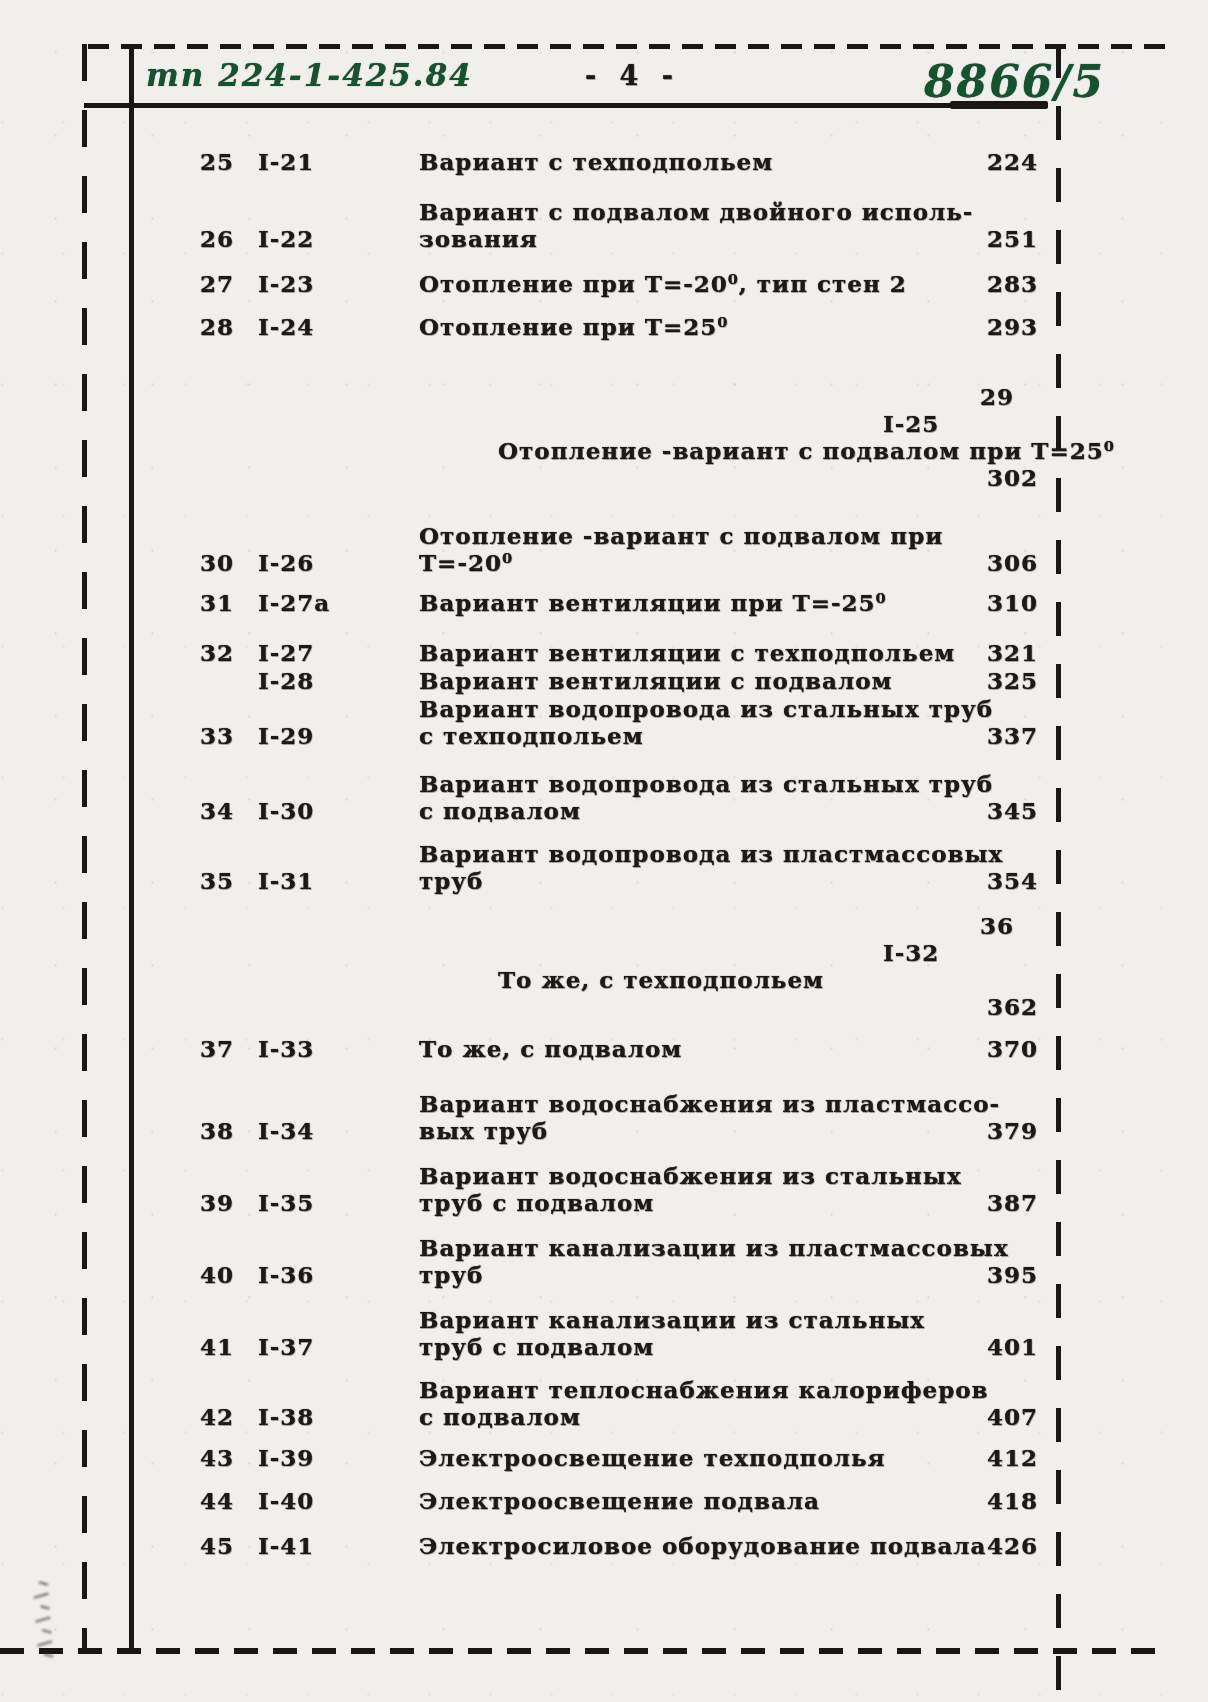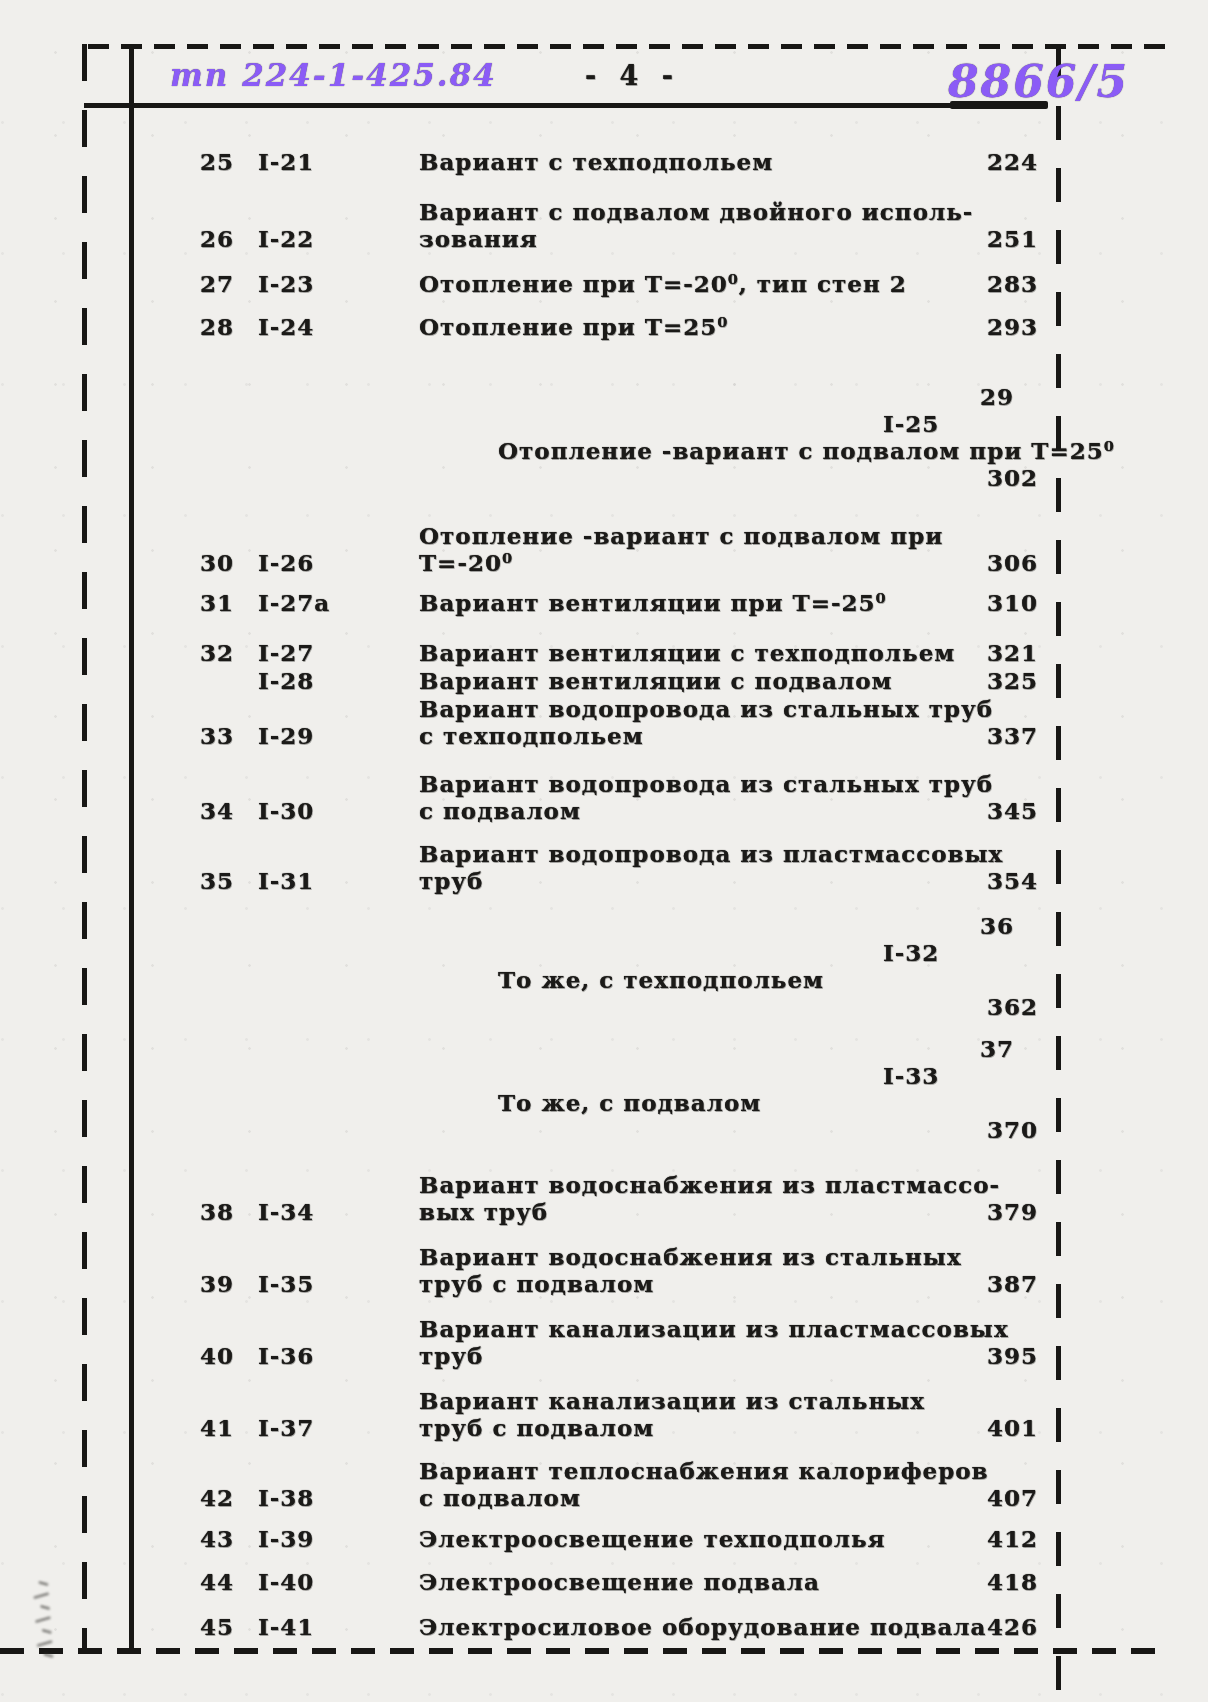--- a/index.html
+++ b/index.html
@@ -29,23 +29,22 @@
     background-image:repeating-linear-gradient(180deg,#181715 0 34px,transparent 34px 62px);}
   .b-bottom{left:0;top:1648px;width:1160px;height:6px;
     background-image:repeating-linear-gradient(90deg,#181715 0 24px,transparent 24px 39px);}
   .l-vert{left:129px;top:44px;width:5px;height:1608px;background:#181715;}
   .l-head{left:84px;top:103px;width:962px;height:5px;background:#181715;}
   .l-head-end{left:950px;top:101px;width:98px;height:8px;background:#181715;border-radius:2px;}
 
   
   .hand{
     position:absolute;font-style:italic;font-weight:bold;
-    letter-spacing:2px;color:#8b5cf6;
+    letter-spacing:2px;color:#14532d;
     text-shadow:0 0 1px rgba(32,31,29,.8);
-    margin-left:24px;
   }
   .doc-code{left:146px;top:57px;font-size:31px;}
   .stamp{left:924px;top:56px;font-size:44px;}
   .typed{
     font-weight:bold;color:#1b1a18;letter-spacing:1px;
     text-shadow:0 0 1px rgba(27,26,24,.85),.7px .7px 0 rgba(27,26,24,.3);
   }
   .page-marker{position:absolute;left:585px;top:60px;font-size:27px;letter-spacing:7px;}
 
   
@@ -61,21 +60,21 @@
   .row:nth-child(3){margin-bottom:16px;}
   .row:nth-child(4){margin-bottom:43px;}
   .row:nth-child(5){margin-bottom:31px;flex-direction:column;}
   .row:nth-child(6){margin-bottom:13px;}
   .row:nth-child(7){margin-bottom:23px;}
   .row:nth-child(8){margin-bottom:1px;}
   .row:nth-child(9){margin-bottom:1px;}
   .row:nth-child(10){margin-bottom:21px;}
   .row:nth-child(11){margin-bottom:16px;}
   .row:nth-child(13){margin-bottom:15px;flex-direction:column;}
-  .row:nth-child(14){margin-bottom:28px;flex-direction:column;}
+  .row:nth-child(14){margin-bottom:28px;}
   .row:nth-child(18){margin-bottom:16px;}
   .row:nth-child(19){margin-bottom:14px;}
   .row:nth-child(20){margin-bottom:16px;}
   .row:nth-child(22){margin-bottom:23px;align-items:flex-end;}
 
   
   .margin-stamp{
     position:absolute;left:28px;top:1462px;width:30px;height:230px;
     transform:rotate(-4deg);filter:blur(1.1px);opacity:.55;pointer-events:none;
   }

